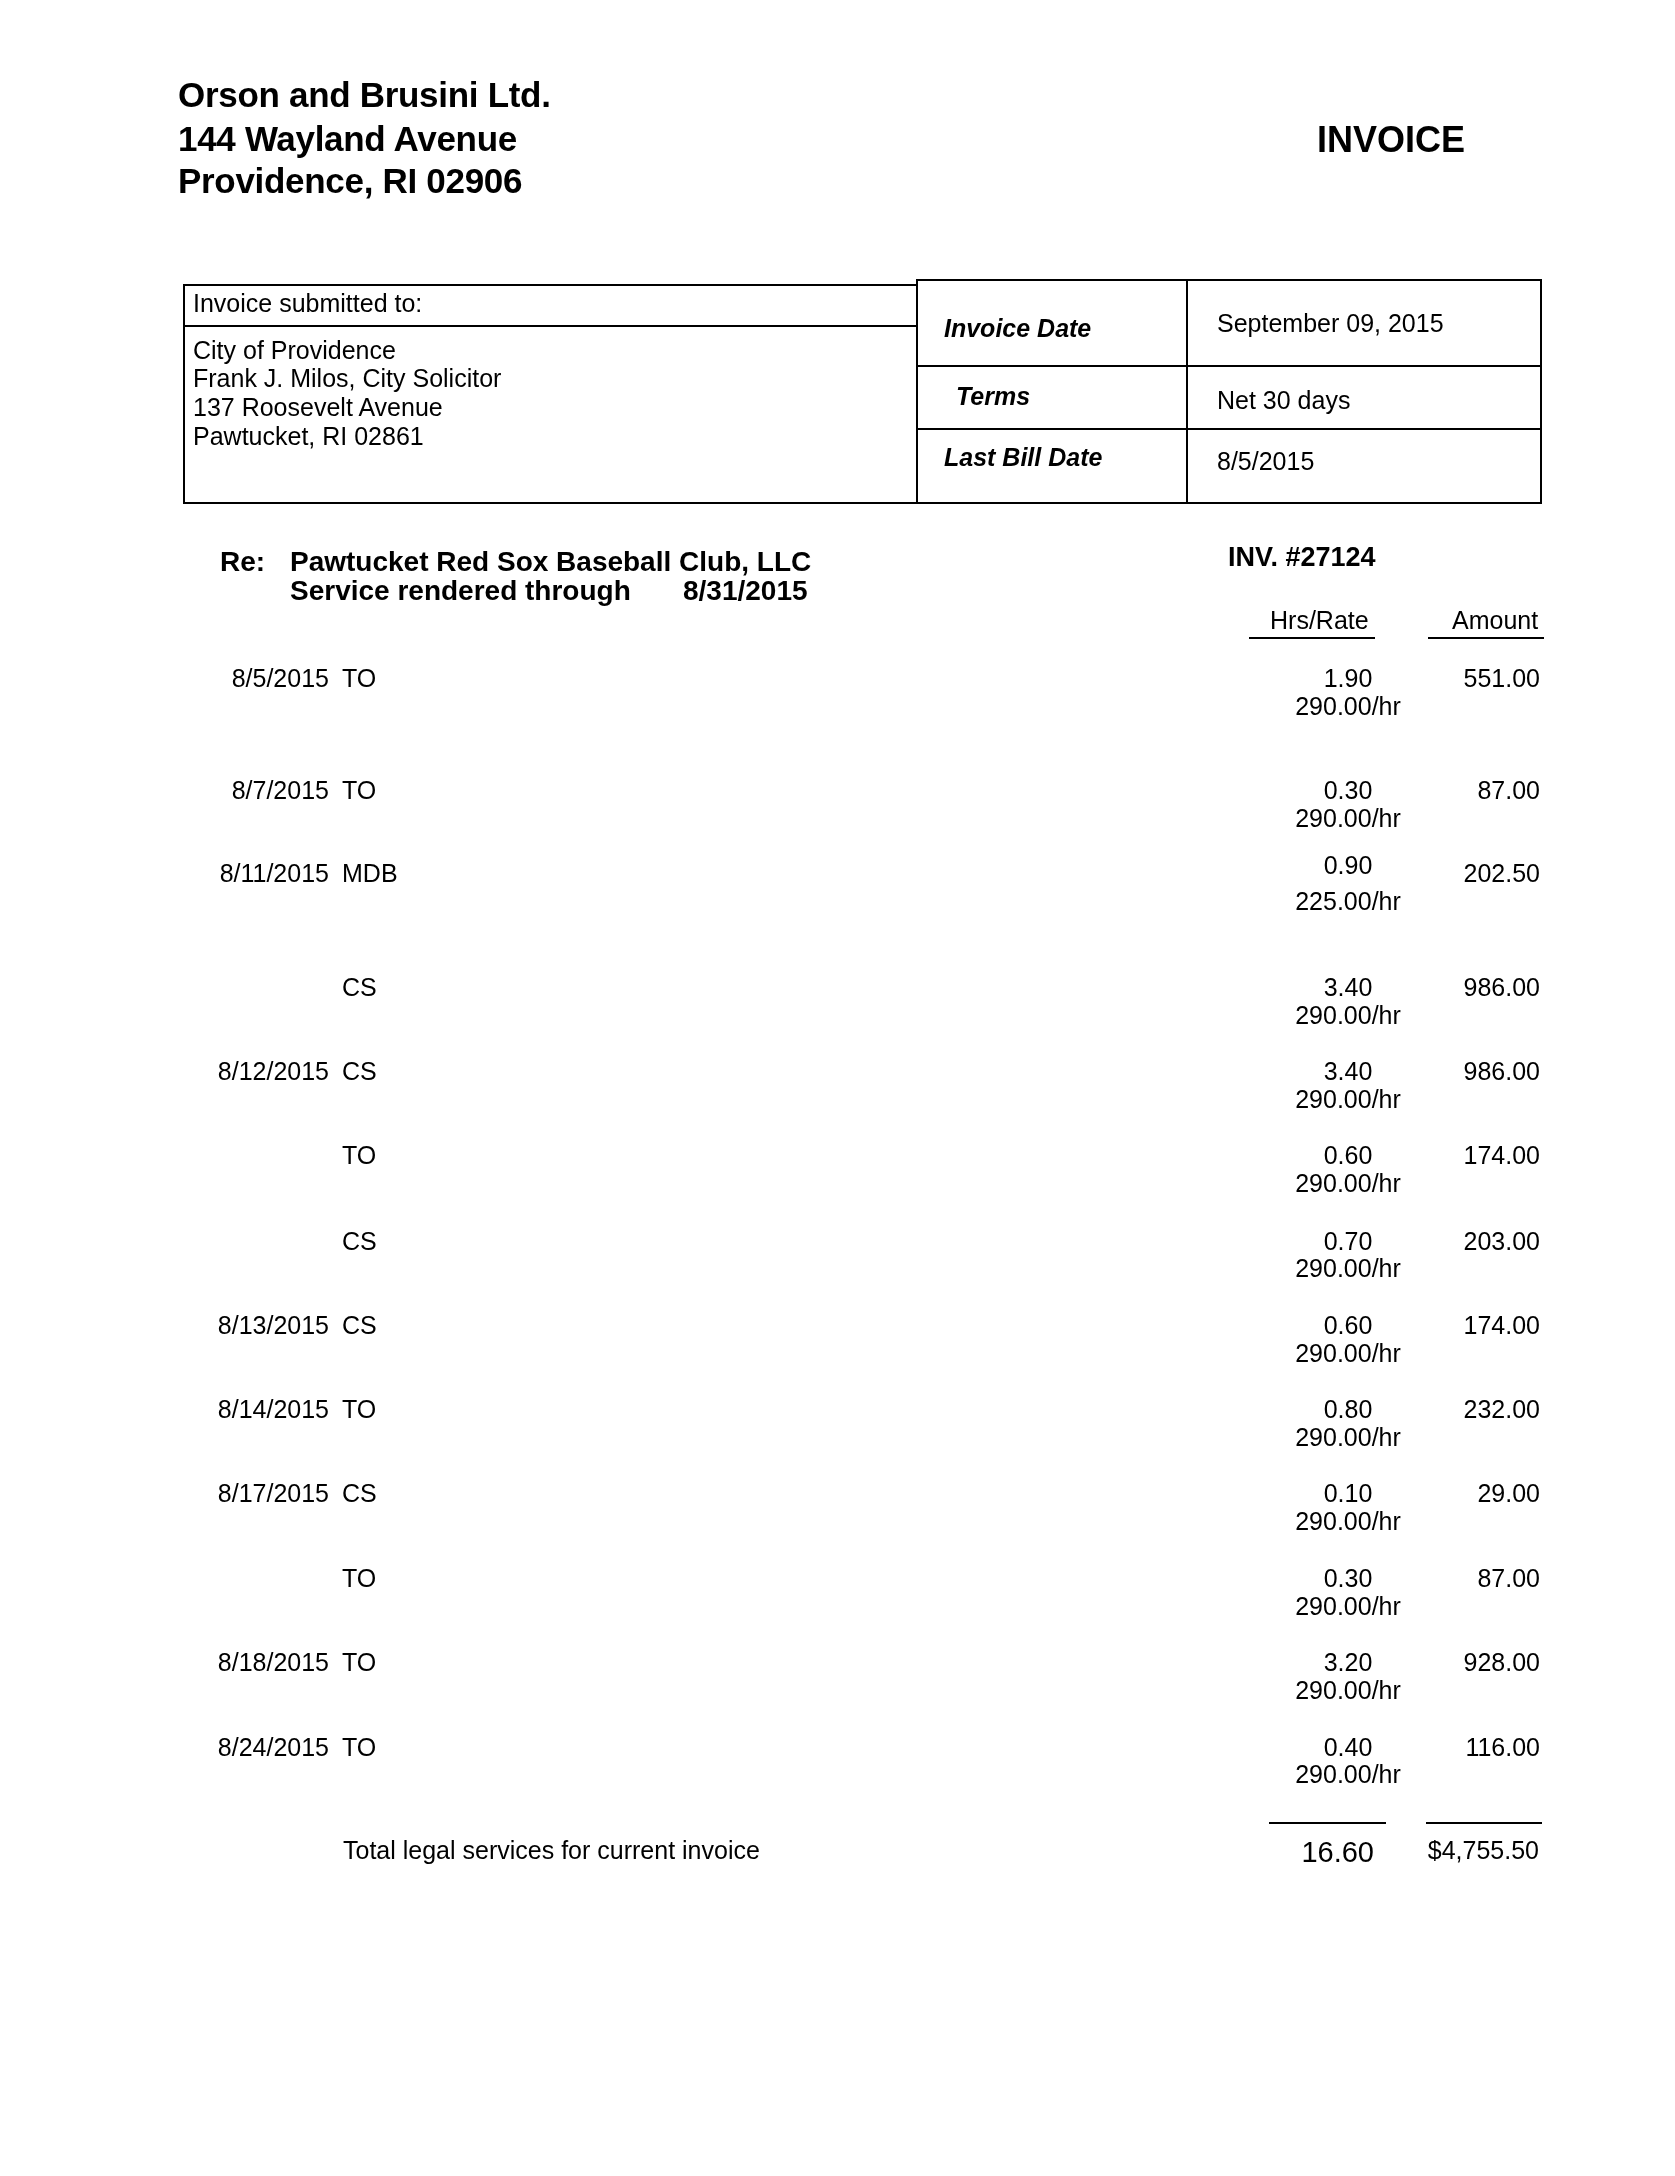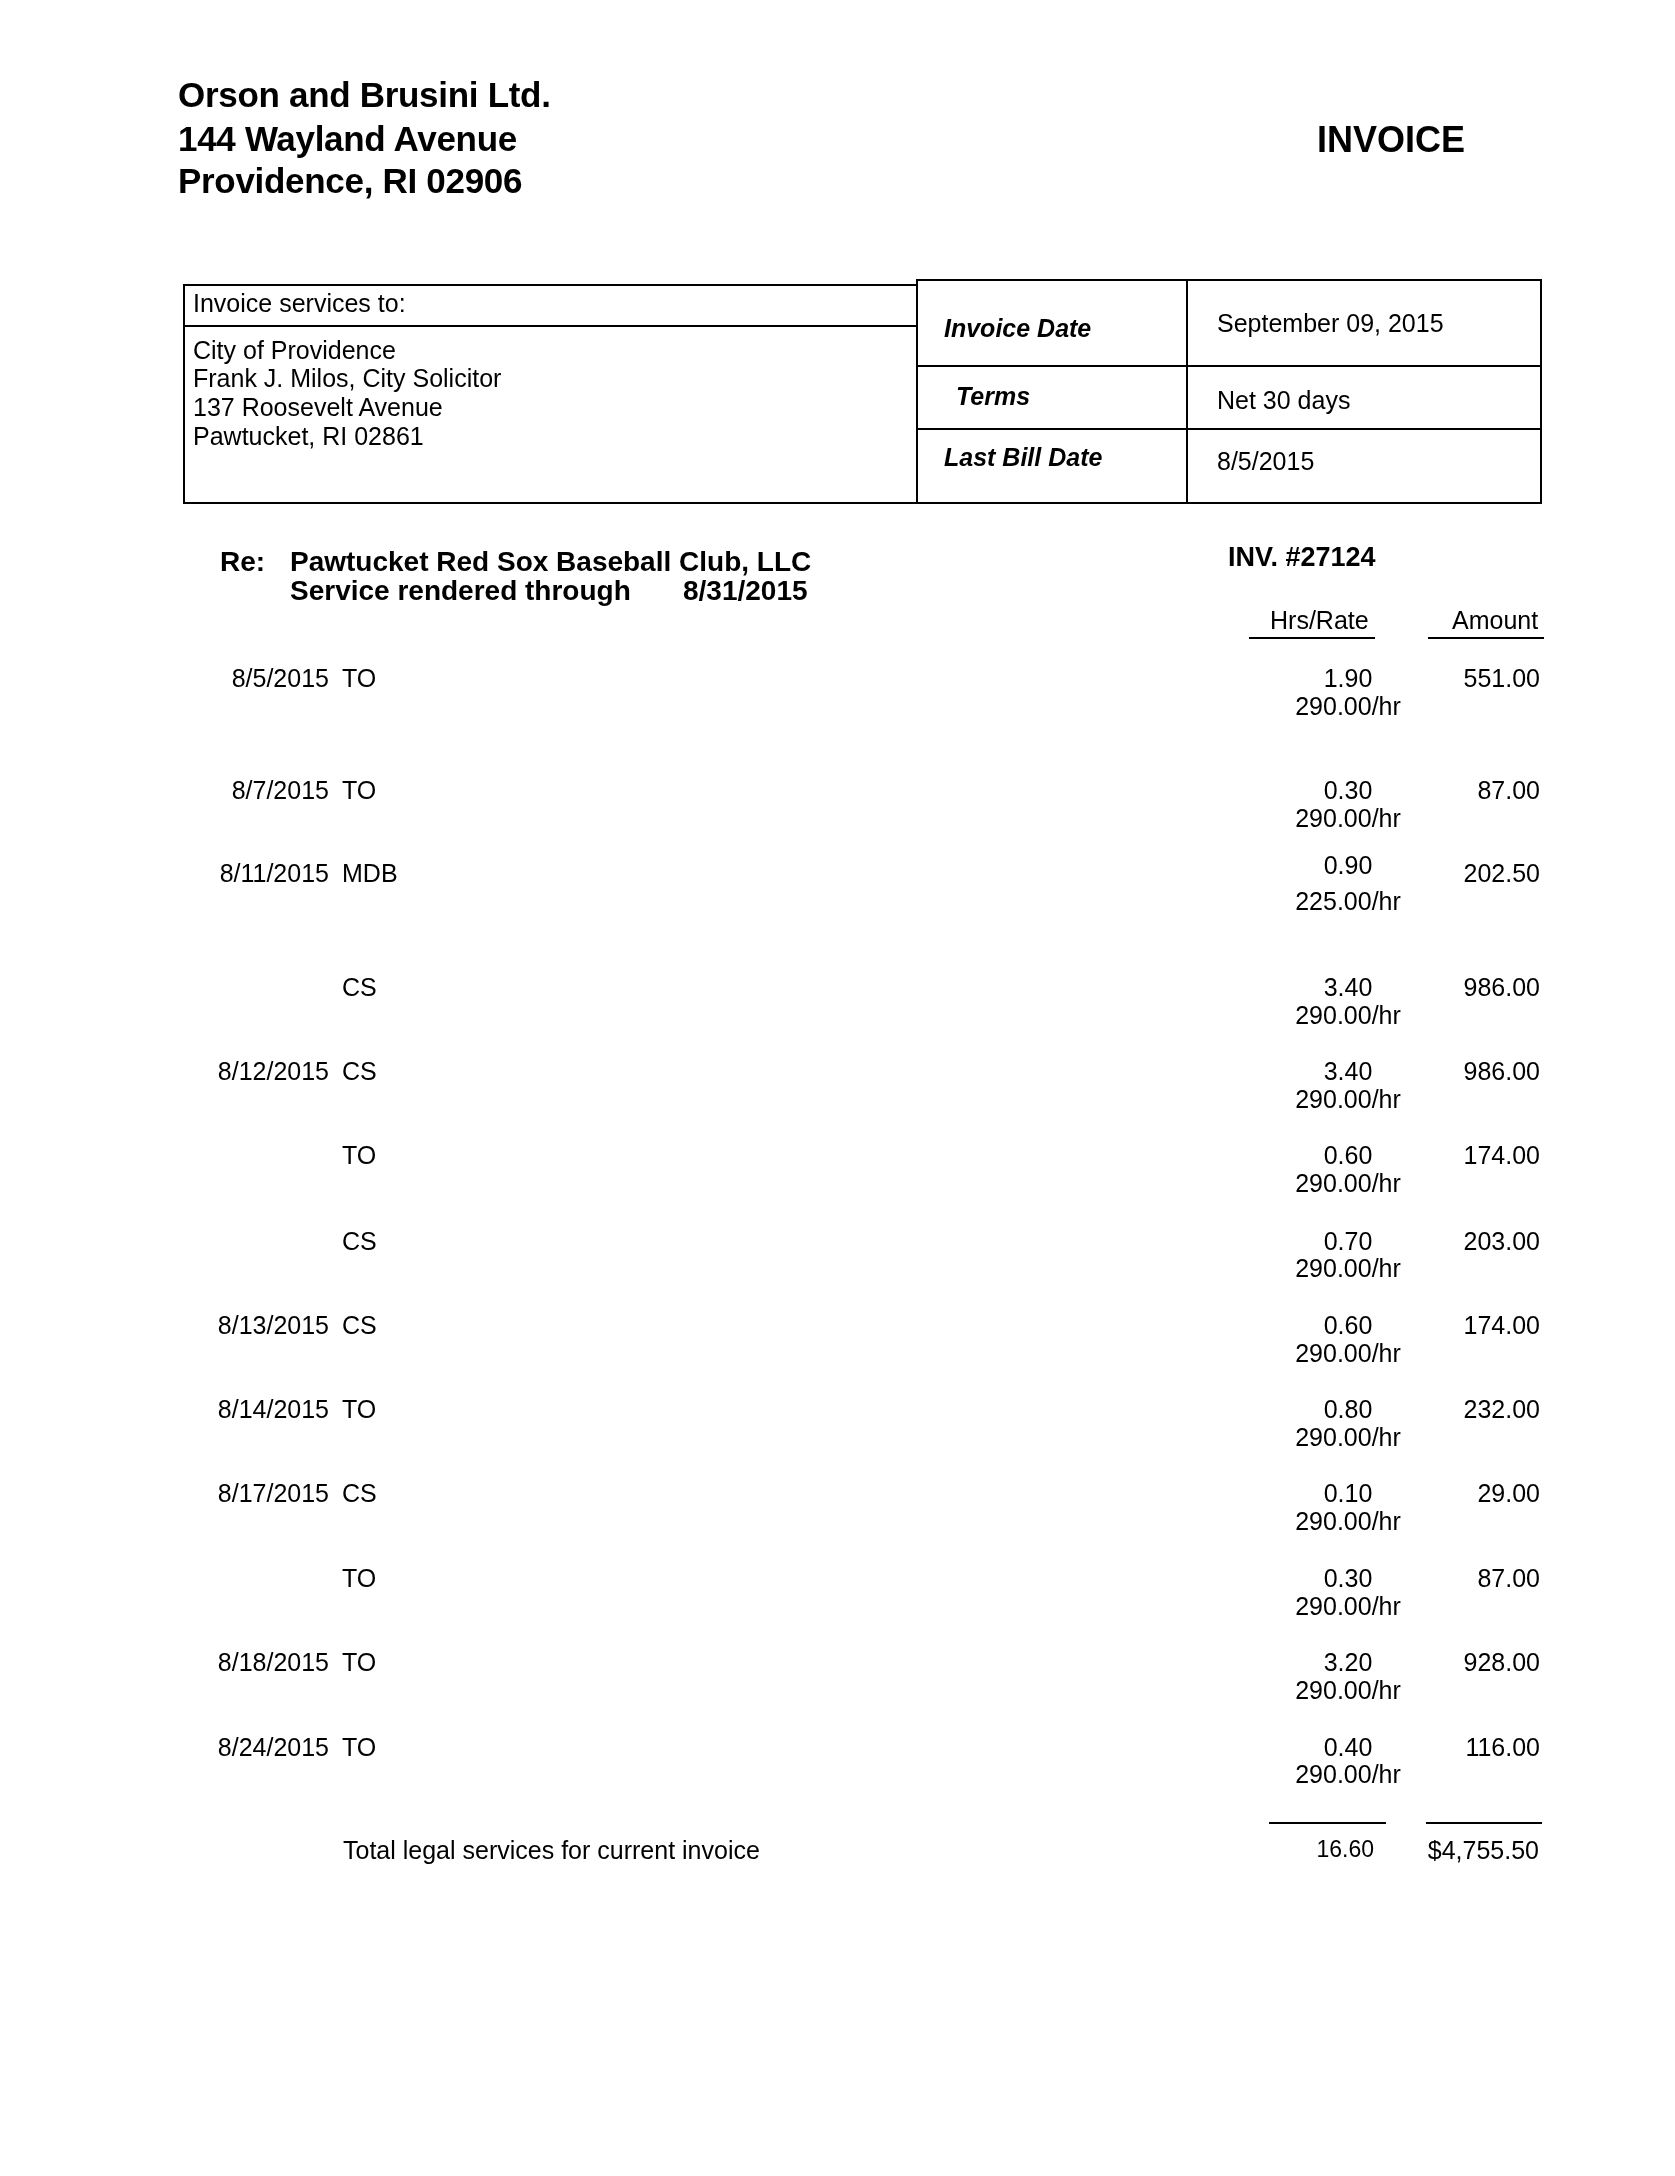--- a/index.html
+++ b/index.html
@@ -25,35 +25,35 @@
   .col-head { font-size: 25px; }
   .underline { position: absolute; height: 2px; background: #000; }
 
   .row-date { font-size: 25px; text-align: right; width: 134px; left: 195px; }
   .row-init { font-size: 25px; left: 342px; }
   .row-hrs { font-size: 25px; text-align: center; width: 158px; left: 1269px; }
   .row-rate { font-size: 25px; text-align: center; width: 158px; left: 1269px; }
   .row-amt { font-size: 25px; text-align: right; width: 149px; left: 1391px; }
 
   .total-label { font-size: 25px; left: 343px; top: 1836px; }
-  .total-hrs { font-size: 23px; text-align: right; width: 119px; left: 1255px; top: 1836px; }
+  .total-hrs { font-size: 29px; text-align: right; width: 119px; left: 1255px; top: 1836px; }
   .total-amt { font-size: 25px; text-align: right; width: 168px; left: 1371px; top: 1836px; }
 </style>
 </head>
 <body>
 
 <div class="abs firm-line" style="top:75px;">Orson and Brusini Ltd.</div>
 <div class="abs firm-line" style="top:119px;">144 Wayland Avenue</div>
 <div class="abs firm-line" style="top:161px;">Providence, RI 02906</div>
 <div class="abs invoice-title">INVOICE</div>
 
 <div>
   <div class="box" style="left:183px; top:284px; width:735px; height:220px;"></div>
   <div class="hline" style="left:183px; top:325px; width:735px;"></div>
-  <div class="abs tbl-text" style="left:193px; top:289px;">Invoice services to:</div>
+  <div class="abs tbl-text" style="left:193px; top:289px;">Invoice submitted to:</div>
   <div class="abs tbl-text" style="left:193px; top:336px;">City of Providence</div>
   <div class="abs tbl-text" style="left:193px; top:364px;">Frank J. Milos, City Solicitor</div>
   <div class="abs tbl-text" style="left:193px; top:393px;">137 Roosevelt Avenue</div>
   <div class="abs tbl-text" style="left:193px; top:422px;">Pawtucket, RI 02861</div>
 </div>
 
 <div>
   <div class="box" style="left:916px; top:279px; width:626px; height:225px;"></div>
   <div class="vline" style="left:1186px; top:279px; height:225px;"></div>
   <div class="hline" style="left:916px; top:365px; width:626px;"></div>

